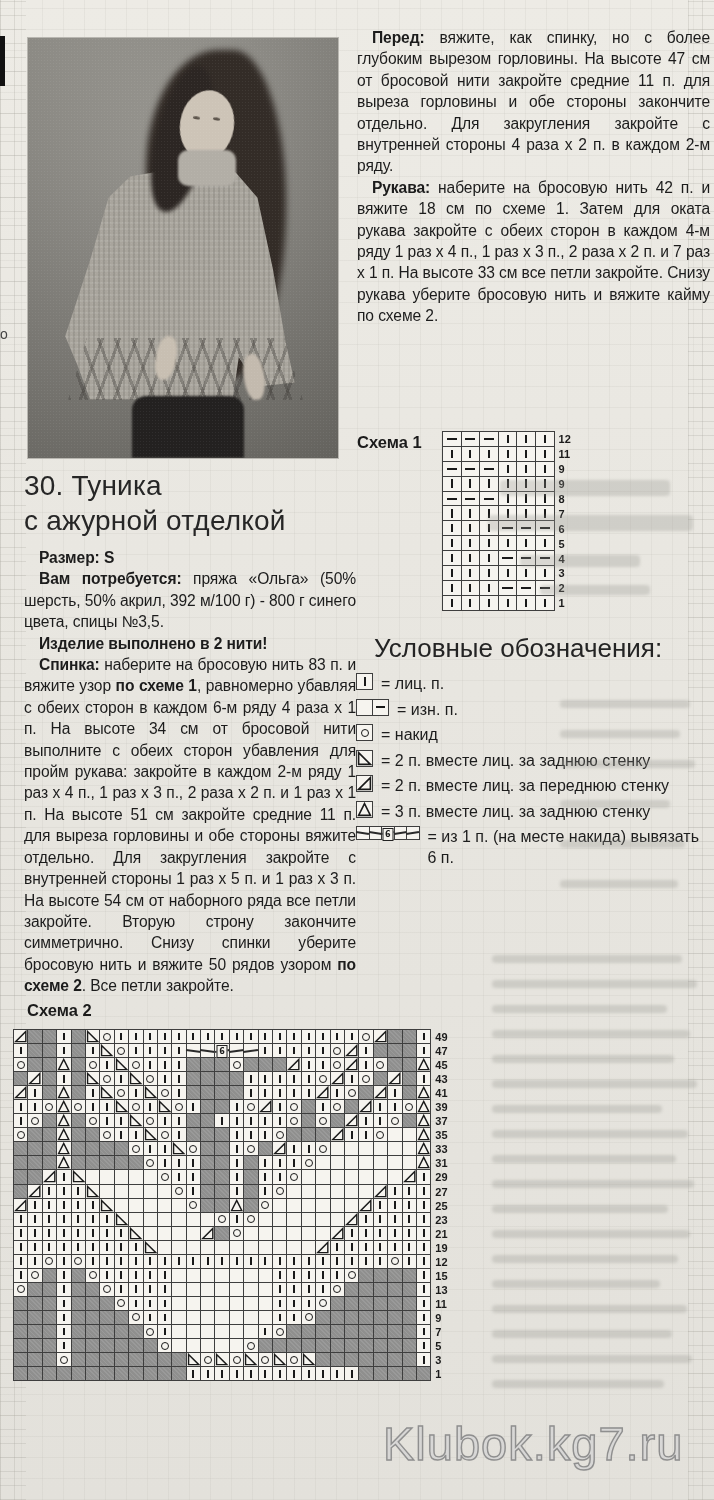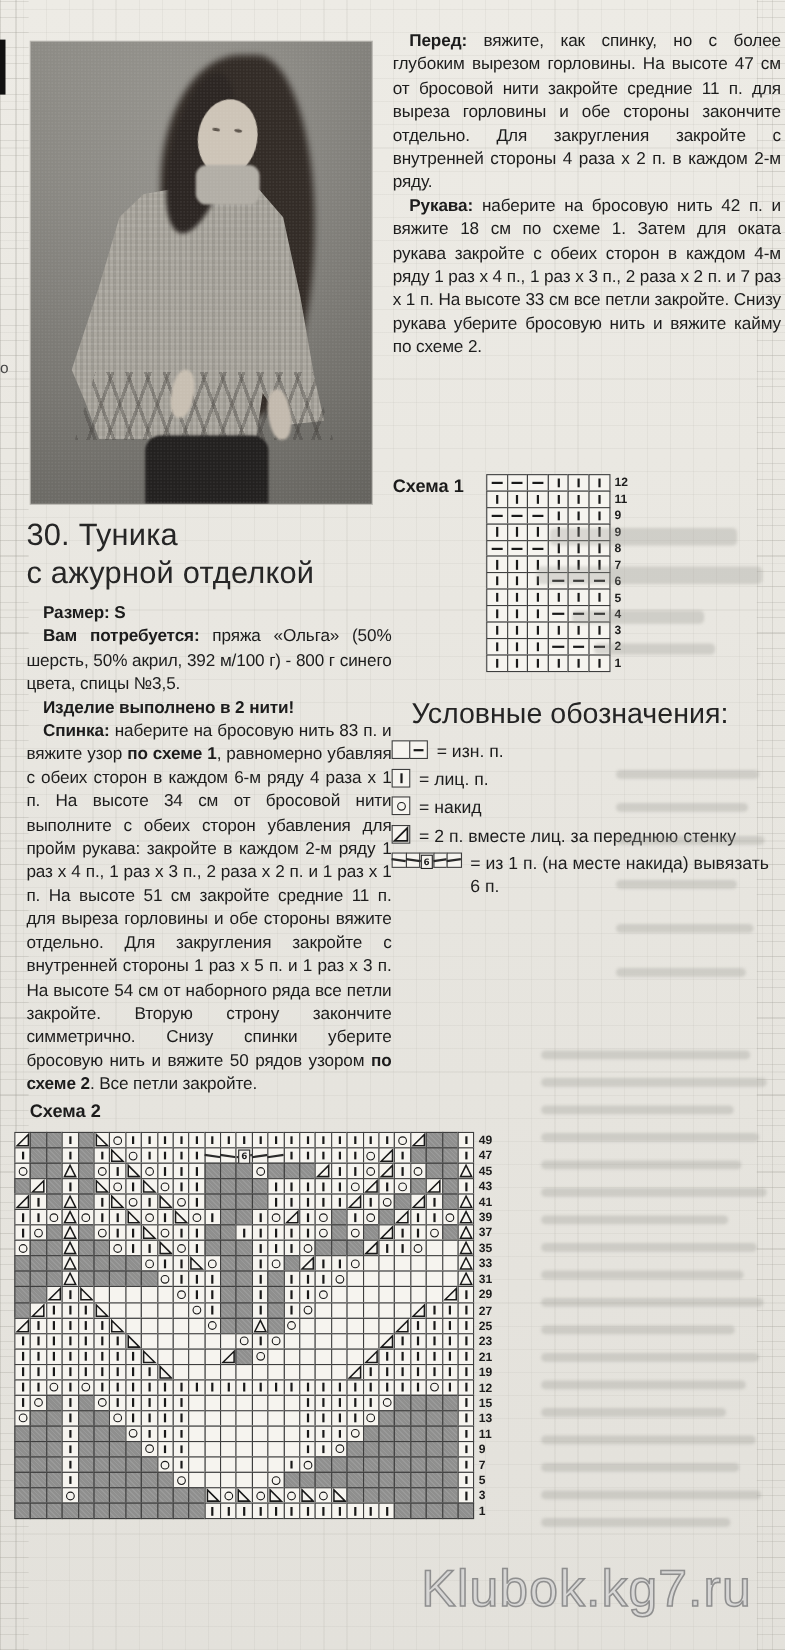--- a/index.html
+++ b/index.html
@@ -396,52 +396,72 @@
           <i class="bar-v"></i>
         </div>
         <span class="rnum">1</span>
       </div>
     </div>
 
   <div class="legend-heading">Условные обозначения:</div>
   <div id="legend">
       <div class="leg-item">
         <span class="leg-sym">
+          <div class="cell" style="width: 17px; height: 17px;">
+            <i class="bar-v"></i>
+          </div>
+        </span>
+        <span class="leg-text">= лиц. п.</span>
+      </div>
+      <div class="leg-item">
+        <span class="leg-sym">
           <div class="cell" style="width: 17px; height: 17px;"></div>
           <div class="cell" style="width: 17px; height: 17px;">
             <i class="bar-h"></i>
           </div>
         </span>
         <span class="leg-text">= изн. п.</span>
-      </div>
-      <div class="leg-item">
-        <span class="leg-sym">
-          <div class="cell" style="width: 17px; height: 17px;">
-            <i class="bar-v"></i>
-          </div>
-        </span>
-        <span class="leg-text">= лиц. п.</span>
       </div>
       <div class="leg-item">
         <span class="leg-sym">
           <div class="cell" style="width: 17px; height: 17px;">
             <i class="ring"></i>
           </div>
         </span>
         <span class="leg-text">= накид</span>
+      </div>
+      <div class="leg-item">
+        <span class="leg-sym">
+          <div class="cell" style="width: 17px; height: 17px;">
+            <svg viewBox="0 0 14 14" class="tri">
+              <polygon points="1.5,1.5 12.5,12.5 1.5,12.5" fill="none" stroke="#1a1a1a" stroke-width="1.5"></polygon>
+            </svg>
+          </div>
+        </span>
+        <span class="leg-text">= 2 п. вместе лиц. за заднюю стенку</span>
       </div>
       <div class="leg-item">
         <span class="leg-sym">
           <div class="cell" style="width: 17px; height: 17px;">
             <svg viewBox="0 0 14 14" class="tri">
               <polygon points="1.5,12.5 12.5,12.5 12.5,1.5" fill="none" stroke="#1a1a1a" stroke-width="1.5"></polygon>
             </svg>
           </div>
         </span>
         <span class="leg-text">= 2 п. вместе лиц. за переднюю стенку</span>
+      </div>
+      <div class="leg-item">
+        <span class="leg-sym">
+          <div class="cell" style="width: 17px; height: 17px;">
+            <svg viewBox="0 0 14 14" class="tri">
+              <polygon points="7,1.5 12.5,12.5 1.5,12.5" fill="none" stroke="#1a1a1a" stroke-width="1.5"></polygon>
+            </svg>
+          </div>
+        </span>
+        <span class="leg-text">= 3 п. вместе лиц. за заднюю стенку</span>
       </div>
       <div class="leg-item">
         <span class="leg-sym">
           <div class="cell" style="width: 13.5px; height: 13.5px;">
             <i class="sline dn"></i>
           </div>
           <div class="cell" style="width: 13.5px; height: 13.5px;">
             <i class="sline dn"></i>
           </div>
           <div class="cell" style="width: 13.5px; height: 13.5px;">

